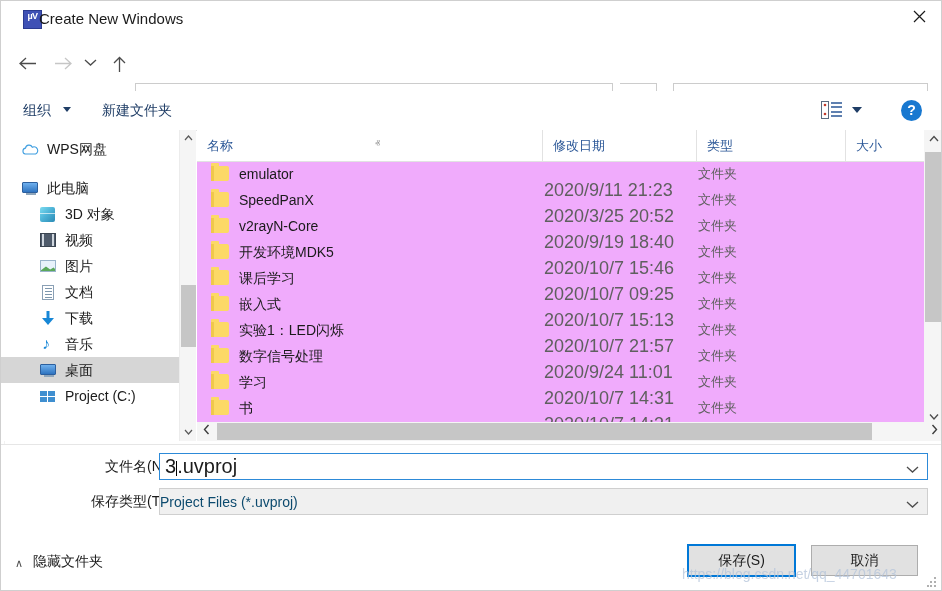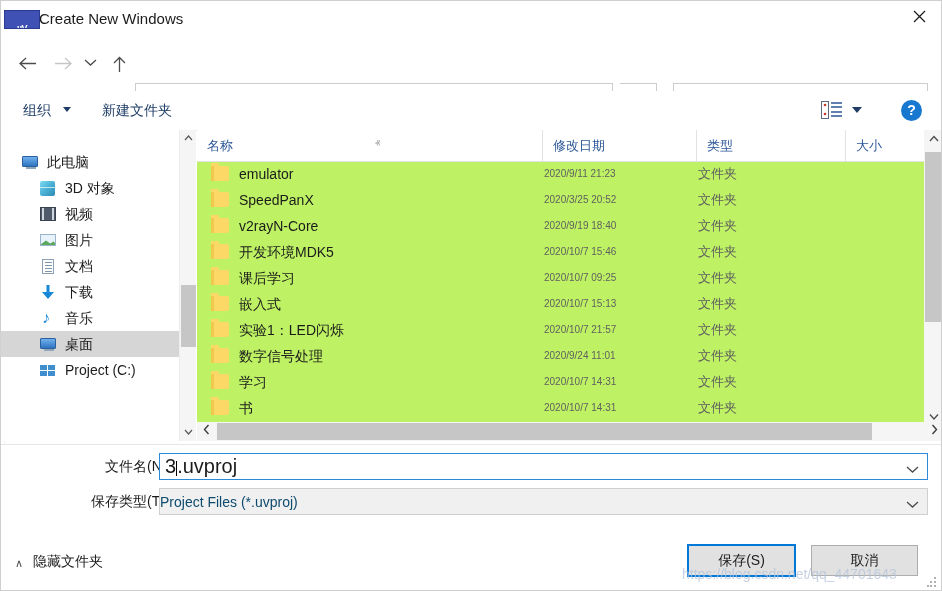--- a/index.html
+++ b/index.html
@@ -24,31 +24,31 @@
   
   .titlebar {
     position: absolute;
     left: 0; top: 0;
     width: 942px; height: 37px;
     background: #ffffff;
     border-bottom: 1px solid #ffffff;
   }
   .title-icon {
     position: absolute;
-    left: 3px; top: 9px;
-    width: 36px; height: 19px;
+    left: 22px; top: 9px;
+    width: 19px; height: 19px;
     background: #3f51b5;
     border: 1px solid #2a3a90;
     box-sizing: border-box;
     color: #ffffff;
     font-size: 9px;
     font-weight: bold;
     line-height: 8px;
     text-align: center;
-    padding-top: 13px;
+    padding-top: 1px;
     letter-spacing: -0.5px;
     overflow: hidden;
   }
   .title-icon i { font-style: normal; display: block; }
   .title-text {
     position: absolute;
     left: 38px; top: 9px;
     font-size: 15px;
     color: #1b1b1b;
     white-space: nowrap;
@@ -301,21 +301,21 @@
     width: 15px; height: 62px;
     background: #c6c6c6;
     cursor: default;
   }
 
   
   .filepane {
     position: absolute;
     left: 196px; top: 129px;
     width: 727px; height: 311px;
-    background: #bef264;
+    background: #f0abfc;
     overflow: hidden;
   }
   .colheaders {
     position: absolute;
     left: 0; top: 0;
     width: 727px; height: 31px;
     background: #ffffff;
     border-bottom: 1px solid #e2e2e2;
   }
   .colh {
@@ -373,23 +373,23 @@
   .fname {
     position: absolute;
     left: 42px; top: 0;
     height: 26px; line-height: 26px;
     font-size: 14px;
     color: #1b1b1b;
     white-space: nowrap;
   }
   .fdate {
     position: absolute;
-    left: 347px; top: 0;
+    left: 347px; top: 16px;
     height: 26px; line-height: 26px;
-    font-size: 10px;
+    font-size: 18px;
     color: #5f5f5f;
     white-space: nowrap;
   }
   .ftype {
     position: absolute;
     left: 501px; top: 0;
     height: 26px; line-height: 26px;
     font-size: 13px;
     color: #5f5f5f;
     white-space: nowrap;
@@ -678,20 +678,28 @@
         <path d="M10 2 H21 M10 6 H21 M10 11 H21 M10 15 H21" stroke="#2b5797" stroke-width="1.5"></path>
       </svg>
     </div>
     <div class="viewmode-caret"></div>
     <div class="helpbtn">?</div>
   </div>
 
   <div class="sidebar">
     <div style="height:6px"></div>
 
+    <div class="side-item">
+      <span class="side-ico">
+        <svg class="ico-cloud" viewBox="0 0 18 11">
+            <path d="M4.3 10 A3 3 0 0 1 4.5 4.1 A3.6 3.6 0 0 1 11.3 3.2 A2.8 2.8 0 0 1 14.6 10 Z" stroke="#3f9ee0" stroke-width="1.1" fill="#ffffff"></path>
+          </svg>
+      </span>
+      <span class="side-label">WPS网盘</span>
+    </div>
 
     <div style="height:13px"></div>
 
     <div class="side-item">
       <span class="side-ico">
           <i class="ico-pc"></i>
         </span>
       <span class="side-label">此电脑</span>
     </div>
 

